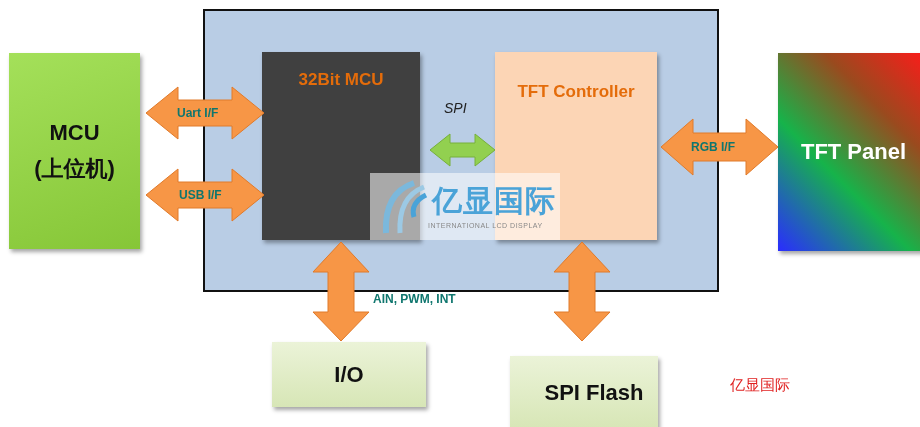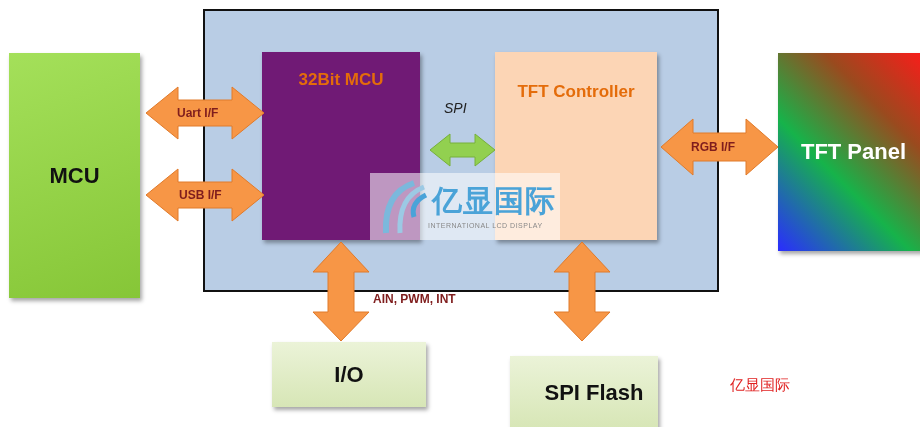--- a/index.html
+++ b/index.html
@@ -2,46 +2,47 @@
 <html><head>
 <meta charset="utf-8">
 <style>
   html, body { margin:0; padding:0; }
   body { width:920px; height:427px; background:#ffffff; position:relative; overflow:hidden;
          font-family:"Liberation Sans", "DejaVu Sans", sans-serif; }
   .abs { position:absolute; }
   .outer { left:203px; top:9px; width:516px; height:283px; background:#b9cde5; border:2px solid #111; box-sizing:border-box; }
   .block { display:flex; align-items:flex-start; justify-content:center; box-sizing:border-box;
            box-shadow:2px 3px 4px rgba(0,0,0,0.35); font-weight:bold; }
-  .mcu-inner { left:262px; top:52px; width:158px; height:188px; background:#701a75; color:#e46c0a; font-size:17px; padding-top:18px; }
+  .mcu-inner { left:262px; top:52px; width:158px; height:188px; background:#404040; color:#e46c0a; font-size:17px; padding-top:18px; }
   .tft-ctrl { left:495px; top:52px; width:162px; height:188px; background:#fcd5b5; color:#e46c0a; font-size:17px; padding-top:30px; }
-  .host { left:9px; top:53px; width:131px; height:245px; background:linear-gradient(160deg,#a4e05a,#86c637); color:#111; font-size:22px; align-items:center; text-align:center; line-height:36px; }
+  .host { left:9px; top:53px; width:131px; height:196px; background:linear-gradient(160deg,#a4e05a,#86c637); color:#111; font-size:22px; align-items:center; text-align:center; line-height:36px; }
   .panel { left:778px; top:53px; width:151px; height:198px;
            background:linear-gradient(225deg,#ff1a1a 0%,#9a4a1e 30%,#16b34a 62%,#2a2cff 100%);
            color:#fff; font-size:22px; align-items:center; }
   .small { background:linear-gradient(180deg,#ebf3d8,#d7e6b6); color:#111; font-size:22px; align-items:center; }
   .io { left:272px; top:342px; width:154px; height:65px; }
   .flash { left:510px; top:356px; width:148px; height:73px;padding-left:20px; }
-  .lbl { font-weight:bold; font-size:12px; color:#7f1d1d; }
+  .lbl { font-weight:bold; font-size:12px; color:#0f766e; }
   .spi-lbl { left:444px; top:100px; font-size:14px; color:#222;font-style:italic; }
   .ain { left:373px; top:292px; }
   .watermark { left:370px; top:173px; width:190px; height:67px; background:rgba(255,255,255,0.55); }
   .wm-text { position:absolute; left:62px; top:8px; font-size:30px; font-weight:bold; color:#4aa3d8; letter-spacing:1px; }
   .wm-sub { position:absolute; left:58px; top:49px; font-size:7px; color:#888; letter-spacing:0.5px; }
   .brand { left:730px; top:373px; color:#e02020; font-size:15px; line-height:24px; }
   svg.arrows { position:absolute; left:0; top:0; }
 </style>
 </head>
 <body>
 
 <div class="abs outer"></div>
 
 <div class="abs block host">
   <div>
     <div>MCU</div>
+    <div>(上位机)</div>
   </div>
 </div>
 
 <div class="abs block mcu-inner">
   <span>32Bit MCU</span>
 </div>
 
 <div class="abs block tft-ctrl">
   <span>TFT Controller</span>
 </div>

